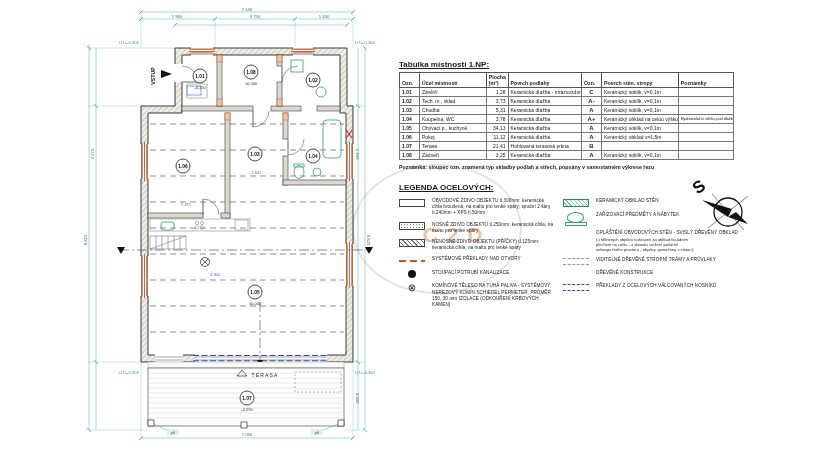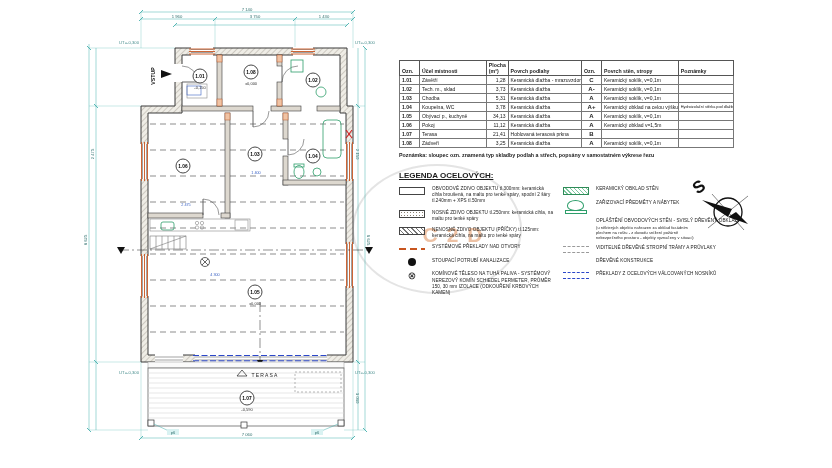--- a/index.html
+++ b/index.html
@@ -378,20 +378,21 @@
       <g>
             <circle cx="192" cy="394" r="7" fill="#fff" stroke="#333" stroke-width="0.9"></circle>
         <text x="192" y="395.8" font-size="4.8" font-weight="bold">1.07</text>
         <text x="192" y="407" font-size="4" fill="#333">-0,590</text>
           </g>
     </g>
   </svg>
   </div>
 
   <div class="right-panel">
+    <div class="tbl-title">Tabulka místností 1.NP:</div>
 
     <table class="rooms">
       <colgroup>
         <col class="w0">
           <col class="w1">
           <col class="w2">
           <col class="w3">
           <col class="w4">
           <col class="w5">
           <col class="w6">

